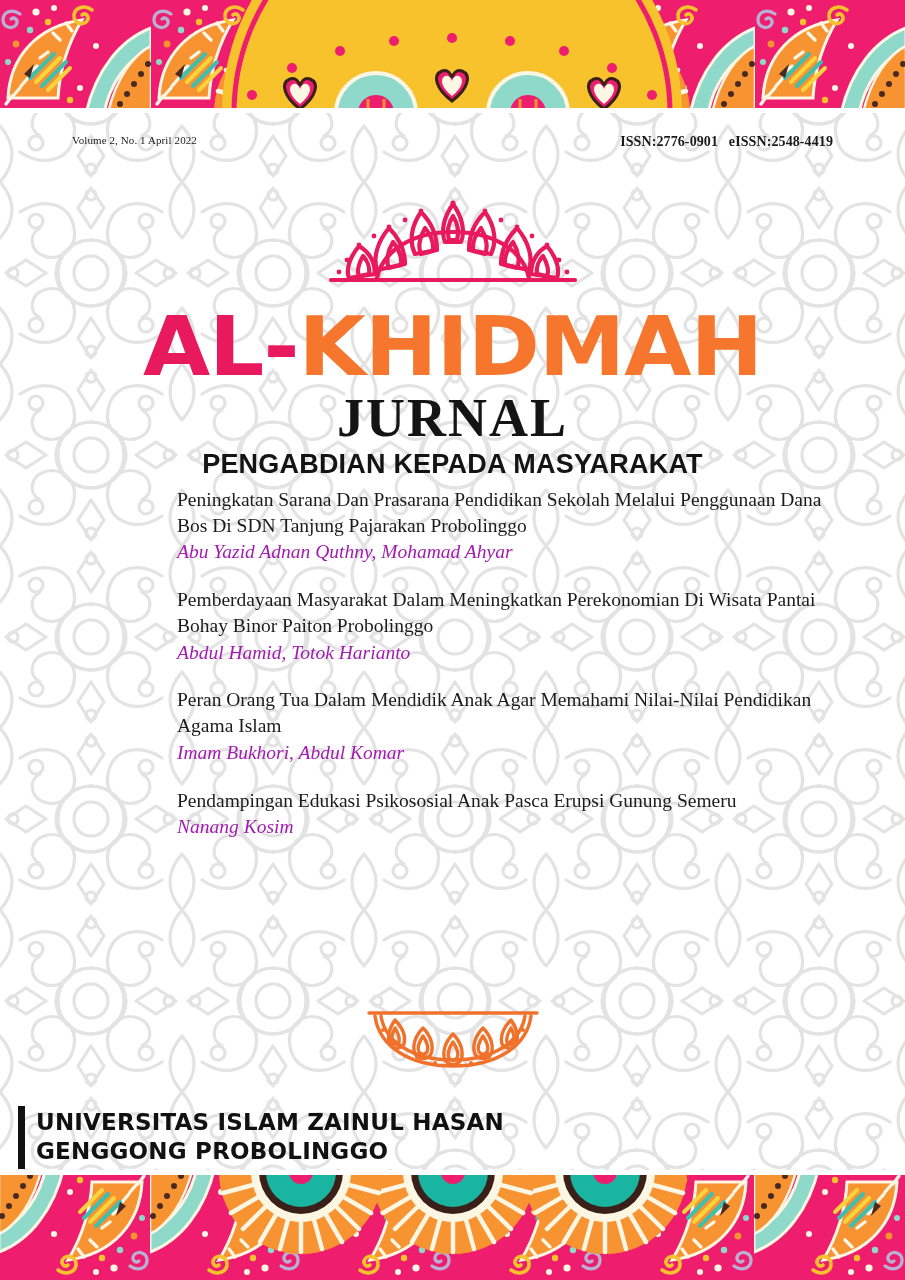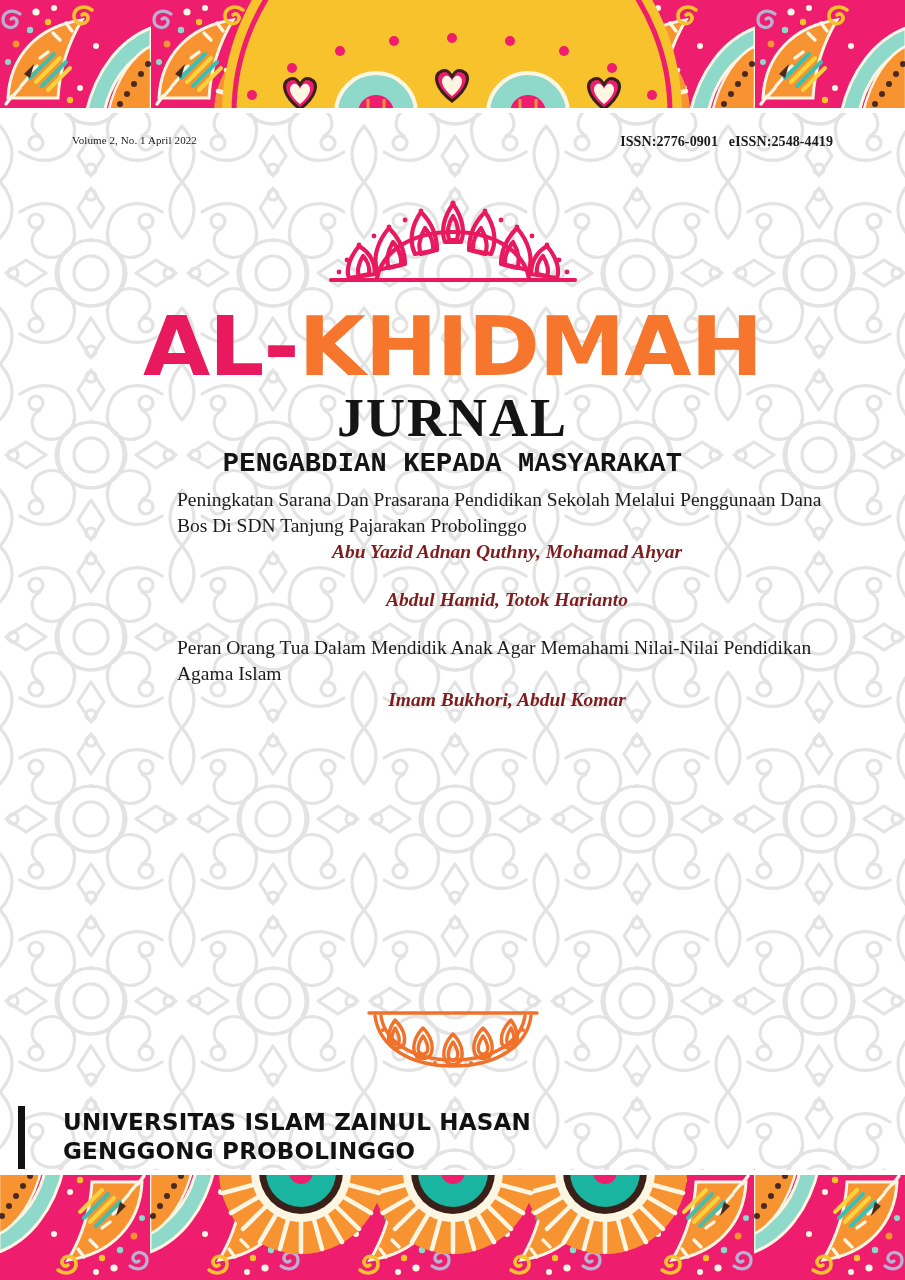--- a/index.html
+++ b/index.html
@@ -109,21 +109,21 @@
   .title-jurnal {
     font-family: "Liberation Serif", serif;
     font-weight: bold;
     font-size: 54px;
     line-height: 1.0;
     color: #141414;
     letter-spacing: 2px;
     margin: 4px 0 0 0;
   }
   .title-sub {
-    font-family: Liberation Mono, monospace;
+    font-family: Liberation Sans, sans-serif;
     font-weight: bold;
     font-size: 27px;
     line-height: 1.0;
     color: #141414;
     letter-spacing: 0.2px;
     margin: 6px 0 0 0;
   }
 
   
   .toc {
@@ -139,25 +139,24 @@
     font-family: "Liberation Serif", serif;
     font-size: 19.5px;
     line-height: 1.32;
     color: #1b1b1b;
     margin: 0;
   }
   .toc-authors {
     font-family: "Liberation Serif", serif;
     font-size: 19.5px;
     line-height: 1.32;
-    font-weight: bold;
+    font-weight: normal;
     font-style: italic;
-    color: #7f1d1d;
+    color: #a21caf;
     margin: 1px 0 0 0;
-    text-align: center;
   }
 
   
   .crown-bottom {
     position: absolute;
     top: 1008px;
     left: 0;
     width: 905px;
     z-index: 5;
     display: flex;
@@ -165,21 +164,20 @@
   }
 
   
   .publisher {
     position: absolute;
     top: 1106px;
     left: 18px;
     z-index: 5;
     display: flex;
     align-items: stretch;
-    gap: 27px;
   }
   .publisher-rule {
     width: 7px;
     background: #111111;
     margin-right: 11px;
     flex: none;
   }
   .publisher-lines {
     font-family: "DejaVu Sans", sans-serif;
     font-weight: bold;
@@ -493,27 +491,32 @@
     <div class="title-jurnal">JURNAL</div>
     <div class="title-sub">PENGABDIAN KEPADA MASYARAKAT</div>
   </div>
 
   <div class="toc">
     <div class="toc-entry">
       <p class="toc-title">Peningkatan Sarana Dan Prasarana Pendidikan Sekolah  Melalui Penggunaan Dana Bos  Di SDN Tanjung Pajarakan Probolinggo</p>
       <p class="toc-authors">Abu Yazid Adnan Quthny, Mohamad Ahyar</p>
     </div>
     <div class="toc-entry">
+      <p class="toc-title">Pemberdayaan Masyarakat Dalam Meningkatkan Perekonomian Di Wisata Pantai Bohay Binor Paiton Probolinggo</p>
       <p class="toc-authors">Abdul Hamid, Totok Harianto</p>
     </div>
     <div class="toc-entry">
       <p class="toc-title">Peran Orang Tua Dalam Mendidik Anak Agar Memahami Nilai-Nilai Pendidikan Agama Islam</p>
       <p class="toc-authors">Imam Bukhori, Abdul Komar</p>
     </div>
     <div class="toc-entry">
+    </div>
+    <div class="toc-entry">
+      <p class="toc-title">Pendampingan Edukasi Psikososial Anak Pasca Erupsi Gunung Semeru</p>
+      <p class="toc-authors">Nanang Kosim</p>
     </div>
   </div>
 
   <div class="crown-bottom">
     <svg width="176" height="66" viewBox="0 0 176 66" aria-hidden="true">
       <g fill="none" stroke="#f0712a" stroke-width="3.4" stroke-linejoin="round" stroke-linecap="round">
 
         <path d="M4 5 L172 5"></path>
 
         <path d="M10 8 C14 38 44 58 88 58 C132 58 162 38 166 8"></path>

